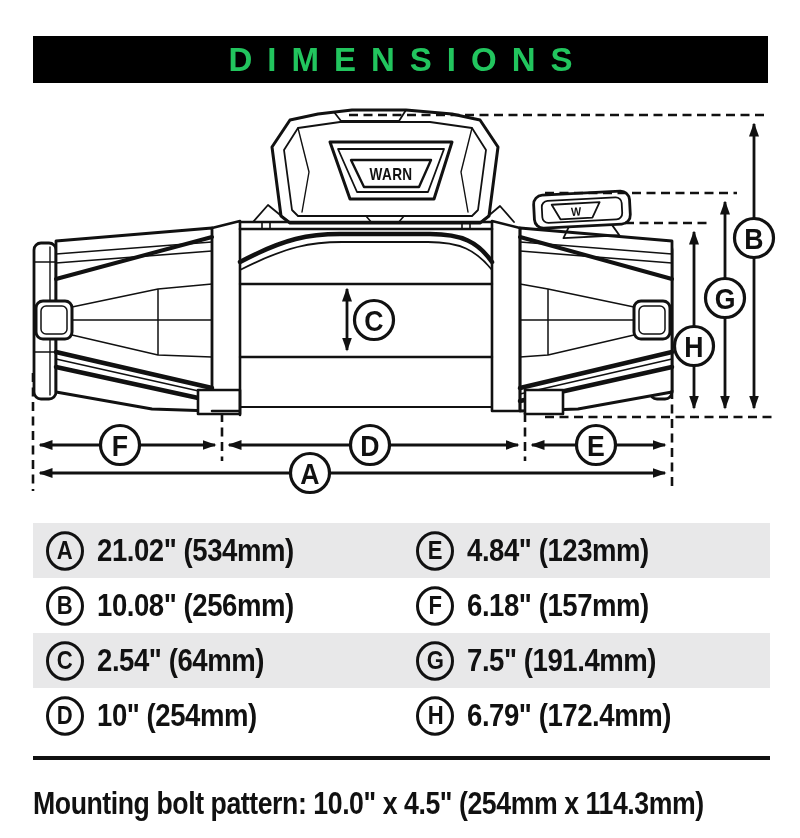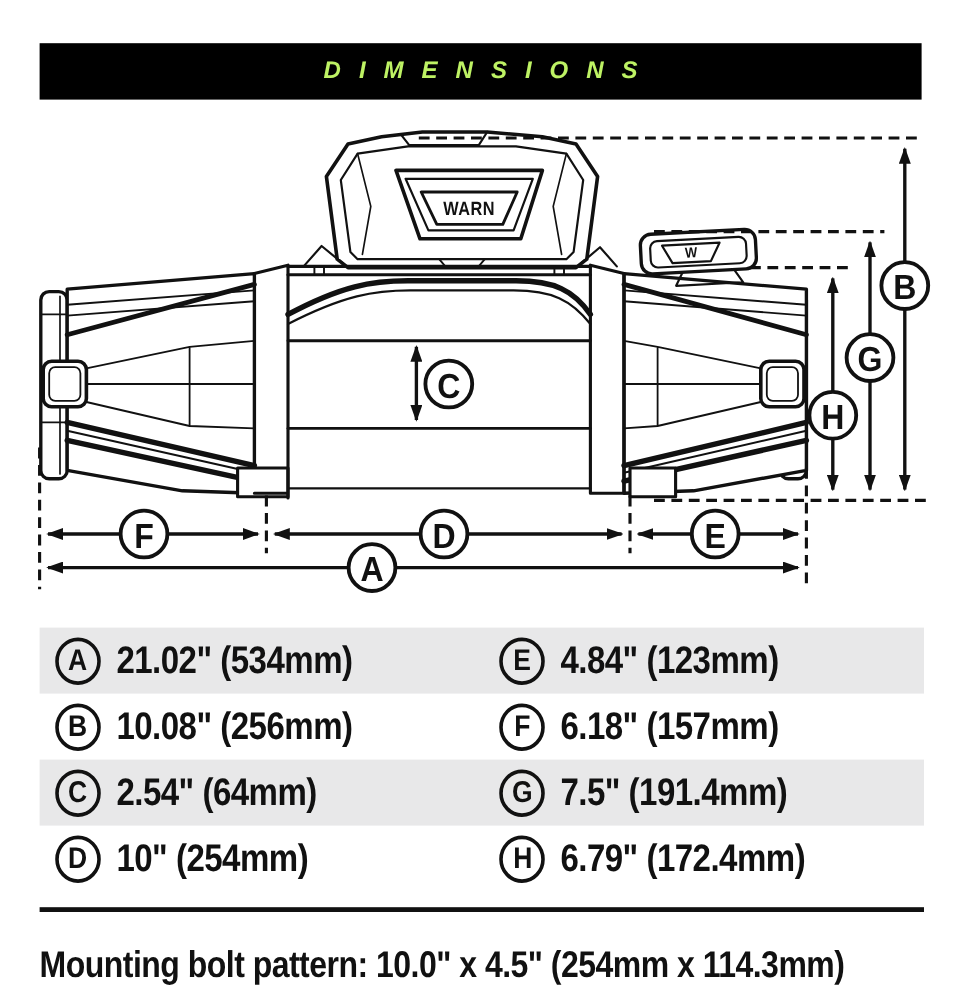--- a/index.html
+++ b/index.html
@@ -1,21 +1,21 @@
 <!DOCTYPE html>
 <html><head>
 <meta charset="utf-8">
 <style>
   html,body{margin:0;padding:0;background:#fff;}
   #page{position:relative;width:800px;height:838px;background:#fff;overflow:hidden;
         font-family:"Liberation Sans",sans-serif;color:#111;}
   
   #hdr{position:absolute;left:33px;top:36px;width:735px;height:47px;background:#000;
        display:flex;align-items:center;justify-content:center;}
-  #hdr span{color:#bef264;font-size:20px;font-weight:700;letter-spacing:15px;text-indent:15px;font-style:italic;}
+  #hdr span{color:#22c55e;font-size:33px;font-weight:700;letter-spacing:15px;text-indent:15px;}
   
   #diag{position:absolute;left:0;top:0;width:800px;height:520px;}
   #diag text{font-family:"Liberation Sans",sans-serif;font-weight:700;fill:#111;}
   
   #tbl{position:absolute;left:33px;top:523px;width:737px;}
   .trow{display:flex;height:55px;align-items:center;}
   .trow.alt{background:#e8e8e9;}
   .tcell{display:flex;align-items:center;flex:0 0 52%;padding-left:13px;box-sizing:border-box;}
   .tcell.right{flex:1;padding-left:0;}
   .lcirc{flex:0 0 auto;width:32px;height:32px;border:3.5px solid #111;border-radius:50%;

